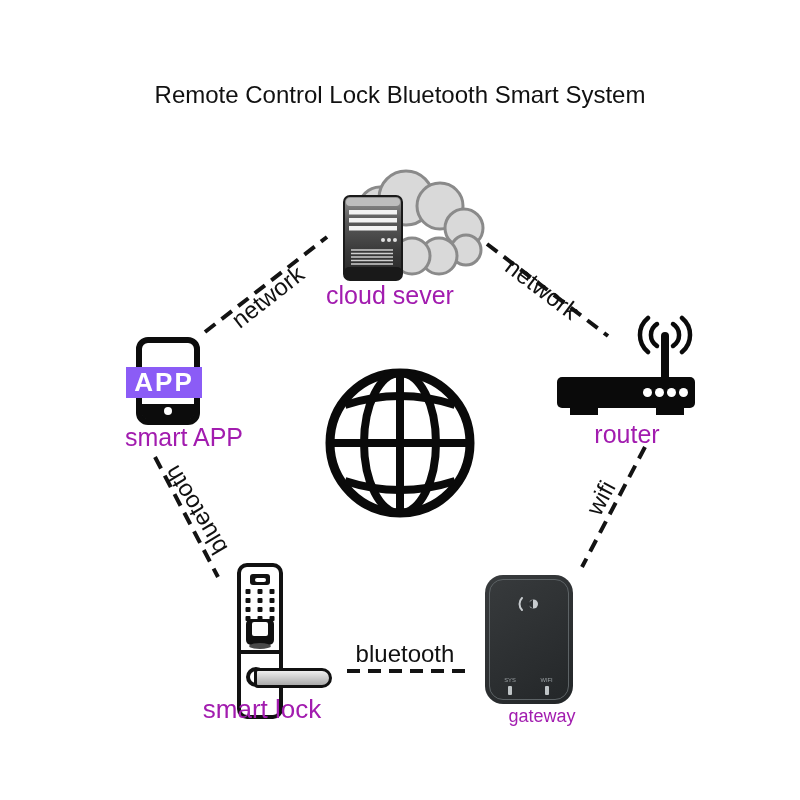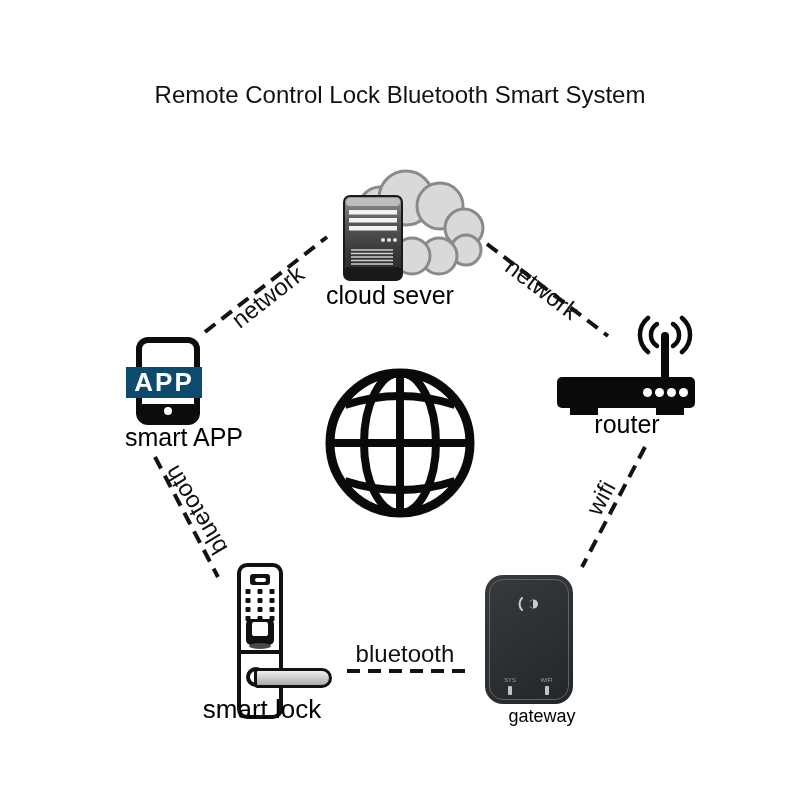--- a/index.html
+++ b/index.html
@@ -5,28 +5,28 @@
   html,body{margin:0;padding:0;}
   body{
     width:800px;height:800px;position:relative;background:#ffffff;
     font-family:"Liberation Sans", sans-serif;color:#111;overflow:hidden;
   }
   .abs{position:absolute;}
   .page-title{
     position:absolute;top:81px;left:0;width:800px;text-align:center;
     font-size:24px;color:#111;letter-spacing:0px;
   }
-  .node-label{position:absolute;width:150px;text-align:center;font-size:25px;color:#000000;}
+  .node-label{position:absolute;width:150px;text-align:center;font-size:25px;color:#a21caf;}
   .conn-label{position:absolute;width:130px;height:28px;line-height:28px;text-align:center;
     font-size:24px;color:#111;transform-origin:center center;}
   
   .phone{left:136px;top:337px;width:64px;height:88px;border:6px solid #0c0c0c;border-radius:12px;background:#fff;box-sizing:border-box;}
   .phone-bezel{position:absolute;left:0;right:0;bottom:0;height:15px;background:#0c0c0c;border-radius:0 0 4px 4px;}
   .home-dot{position:absolute;left:50%;bottom:4px;width:8px;height:8px;margin-left:-4px;border-radius:50%;background:#fff;}
-  .app-badge{left:126px;top:367px;width:76px;height:31px;background:#0c4a6e;color:#fff;
+  .app-badge{left:126px;top:367px;width:76px;height:31px;background:#8b5cf6;color:#fff;
     font-weight:bold;font-size:26px;letter-spacing:2px;text-align:center;line-height:31px;}
   
   .router-body{left:557px;top:377px;width:138px;height:31px;background:#0a0a0a;border-radius:5px;}
   .router-dots{position:absolute;right:7px;top:11px;display:flex;gap:3px;}
   .router-dots span{width:9px;height:9px;border-radius:50%;background:#fff;display:block;}
   .router-foot{top:407px;width:28px;height:8px;background:#0a0a0a;}
   .router-antenna{left:661px;top:332px;width:8px;height:48px;background:#0a0a0a;border-radius:4px 4px 0 0;}
   
   .lock-body{left:237px;top:563px;width:46px;height:156px;border:4px solid #111;border-radius:10px;background:#fff;box-sizing:border-box;}
   .lock-slot{position:absolute;left:50%;top:7px;width:20px;height:11px;margin-left:-10px;background:#111;border-radius:3px;display:flex;align-items:center;justify-content:center;}
@@ -130,21 +130,21 @@
 <div class="abs router-body">
   <div class="router-dots">
     <span></span>
     <span></span>
     <span></span>
     <span></span>
   </div>
 </div>
 <div class="abs router-foot" style="left:570px;"></div>
 <div class="abs router-foot" style="left:656px;"></div>
-<div class="node-label" style="left:552px;top:410px;">router</div>
+<div class="node-label" style="left:552px;top:420px;">router</div>
 
 <svg class="abs" style="left:322px;top:365px;" width="156" height="156" viewBox="0 0 156 156">
   <g stroke="#0a0a0a" fill="none">
     <circle cx="78" cy="78" r="70" stroke-width="9"></circle>
     <ellipse cx="78" cy="78" rx="36" ry="70" stroke-width="8"></ellipse>
     <line x1="78" y1="9" x2="78" y2="147" stroke-width="8"></line>
     <line x1="9" y1="78" x2="147" y2="78" stroke-width="8"></line>
     <path d="M23,40 Q78,22 133,40" stroke-width="8"></path>
     <path d="M23,116 Q78,134 133,116" stroke-width="8"></path>
   </g>

